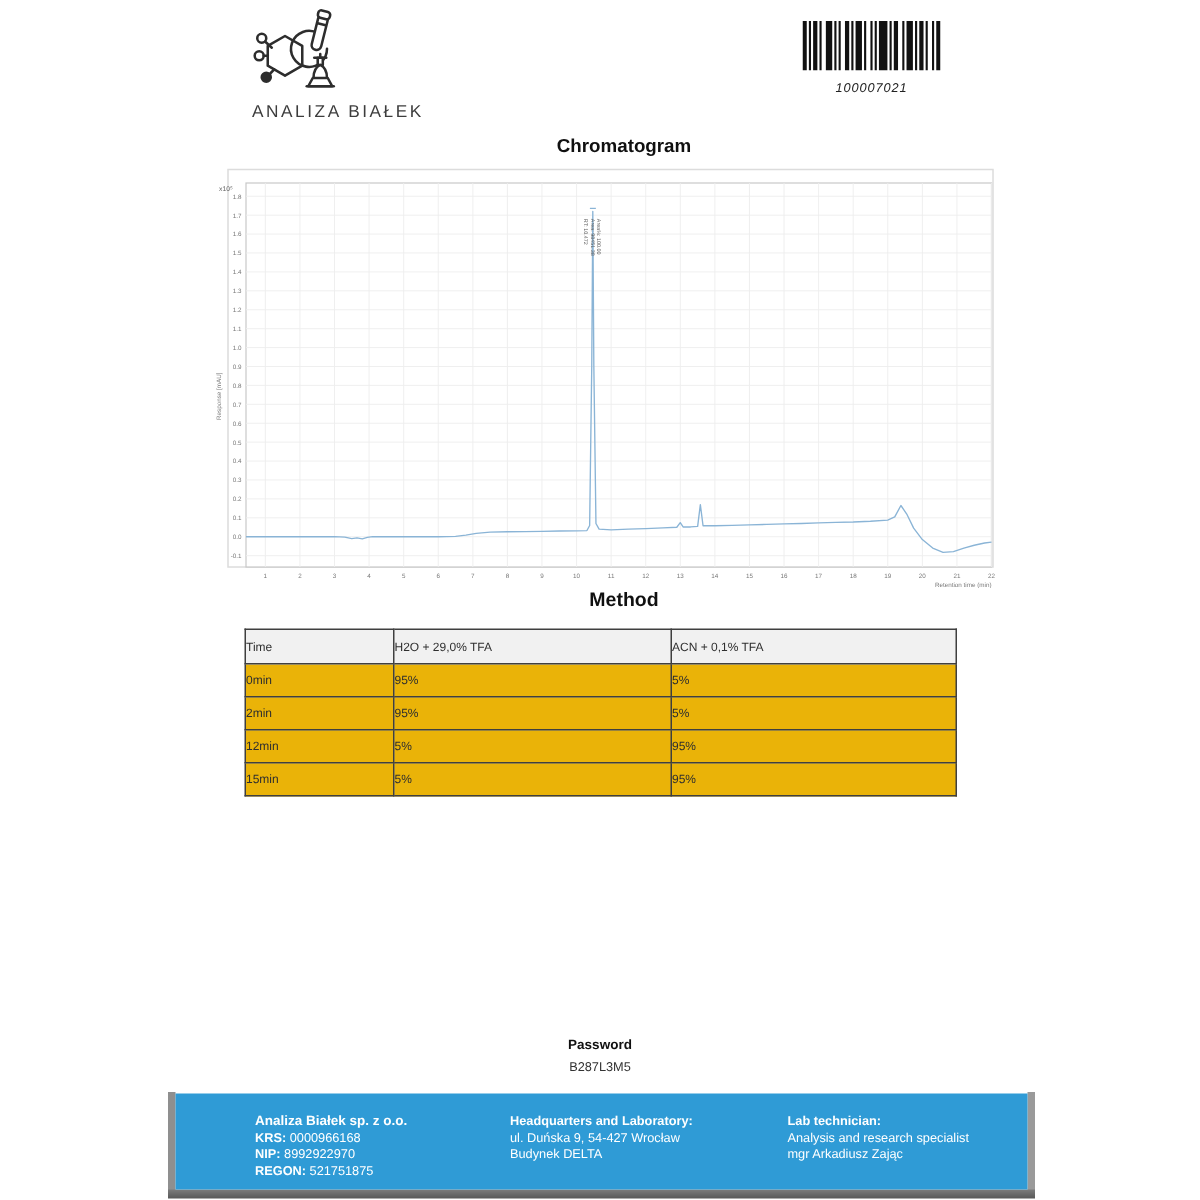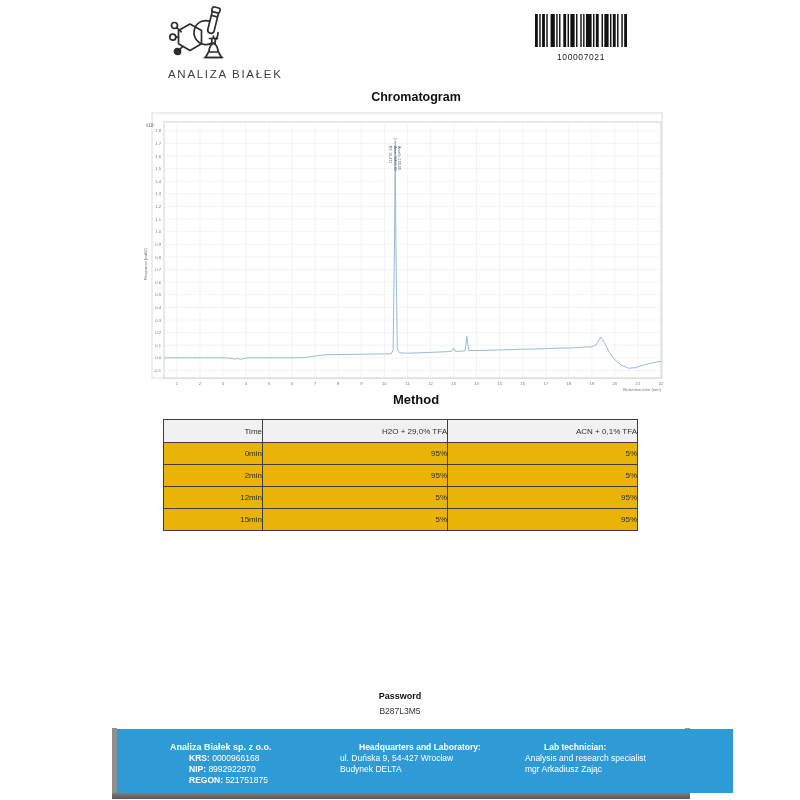--- a/index.html
+++ b/index.html
@@ -5,43 +5,43 @@
   html,body{margin:0;padding:0;}
   body{
     width:800px;height:800px;position:relative;background:#ffffff;
     font-family:"Liberation Sans",sans-serif;overflow:hidden;
   }
   
   .logo{position:absolute;left:168px;top:5px;width:120px;}
   .logo-text{font-size:11.5px;letter-spacing:1.7px;color:#3d3d3d;margin-top:1px;white-space:nowrap;}
   
   .barcode-wrap{position:absolute;left:534px;top:14px;width:94px;text-align:center;}
-  .barcode-number{font-size:8.5px;color:#222;margin-top:1px;letter-spacing:0.6px;}
+  .barcode-number{font-size:8.5px;color:#222;margin-top:1px;letter-spacing:0.6px;font-style:italic;}
   
   .section-title{position:absolute;left:0;width:100%;text-align:center;font-weight:bold;color:#101010;padding-left:16px;}
   .title-chromatogram{top:90px;font-size:12.5px;}
   .title-method{top:392px;font-size:13px;}
   
   .chart-wrap{position:absolute;left:140px;top:110px;width:528px;height:282px;}
   svg text{font-family:"Liberation Sans",sans-serif;}
   
   .method-table{position:absolute;left:163px;top:419px;width:474px;border-collapse:collapse;
     font-size:8px;color:#2f2f2f;table-layout:fixed;}
-  .method-table th,.method-table td{border:1px solid #3f3f3f;text-align:right;padding:0;}
+  .method-table th,.method-table td{border:1px solid #3f3f3f;text-align:left;padding:0;}
   .method-table th{background:#f1f1f1;font-weight:normal;height:22px;}
   .method-table td{height:21px;background:#eab308;}
   .col-time{width:99px;}.col-a{width:185px;}.col-b{width:190px;}
   
   .password{position:absolute;left:0;top:691px;width:100%;text-align:center;}
   .password-label{font-weight:bold;font-size:9px;color:#101010;}
   .password-value{font-size:8.5px;color:#333;margin-top:5px;}
   
-  .footer{position:absolute;left:117px;top:729px;width:568px;height:64px;padding-left:48px;}
+  .footer{position:absolute;left:117px;top:729px;width:568px;height:64px;}
   .f-col{position:absolute;top:13px;font-size:8.5px;line-height:11px;color:#ffffff;white-space:nowrap;}
-  .f-col .bold{font-weight:bold;margin-left:19px;}
+  .f-col .bold{font-weight:bold;}
   .f-company{left:53px;}
   .f-hq{left:223px;}
   .f-tech{left:408px;}
   .f-company .name{font-weight:bold;font-size:9px;}
   
   .shadow-left{position:absolute;left:112px;top:728px;width:5px;height:66px;background:#8f8f8f;}
   .shadow-right{position:absolute;left:685px;top:728px;width:5px;height:66px;background:#9a9a9a;}
   .shadow-bottom{position:absolute;left:112px;top:793px;width:578px;height:6px;background:linear-gradient(#7c7c7c,#585858);}
 </style>
 </head>

